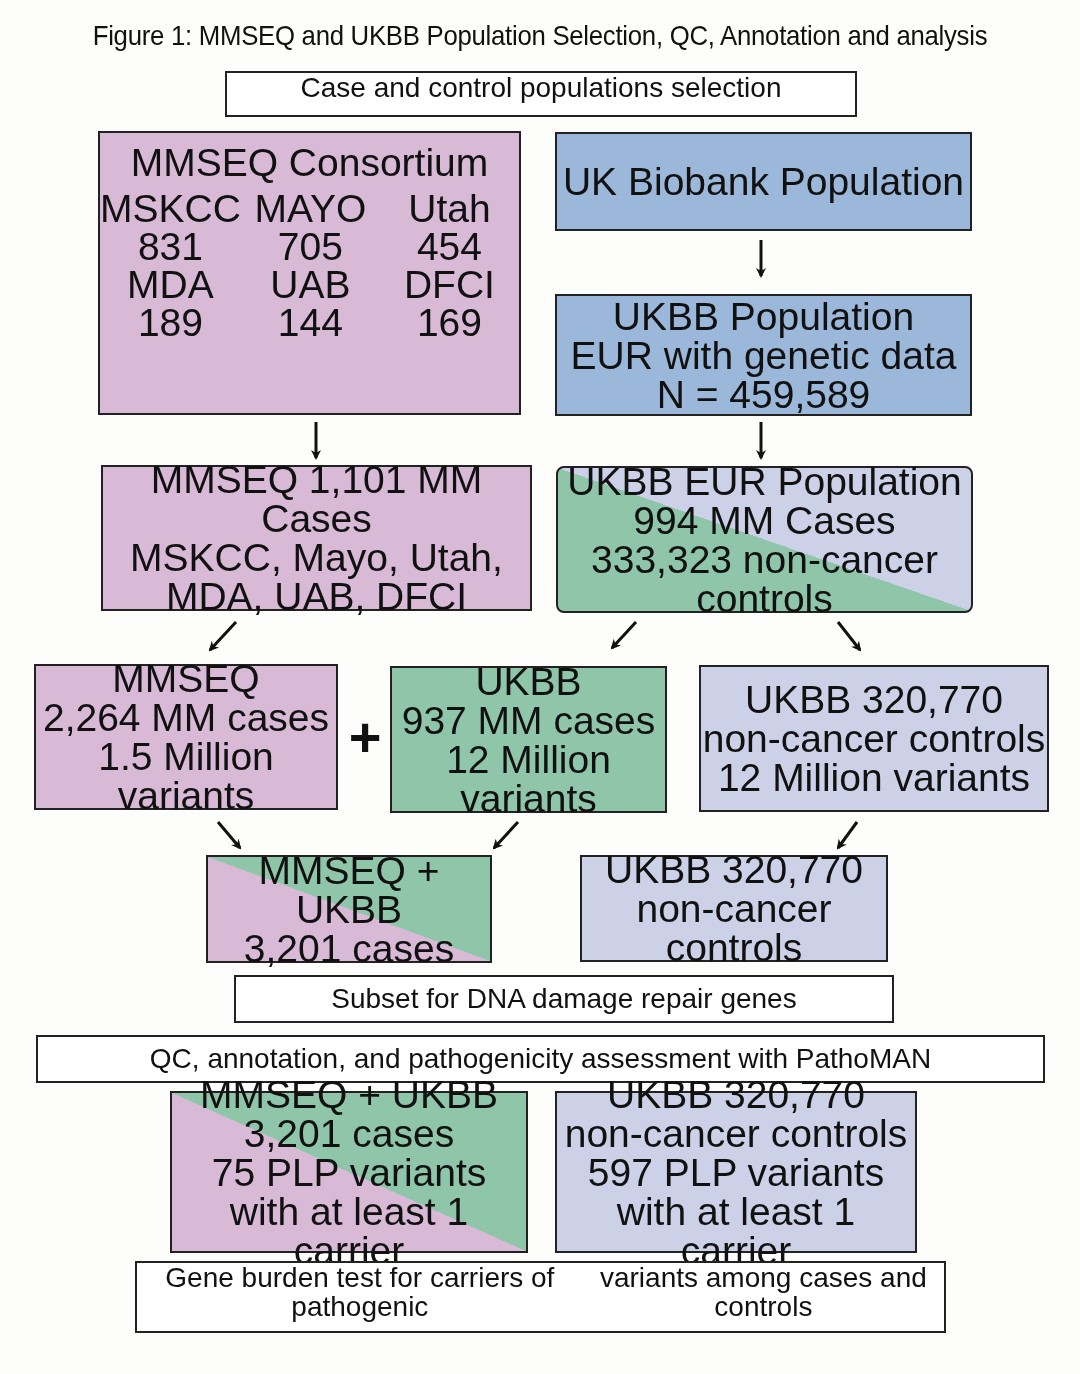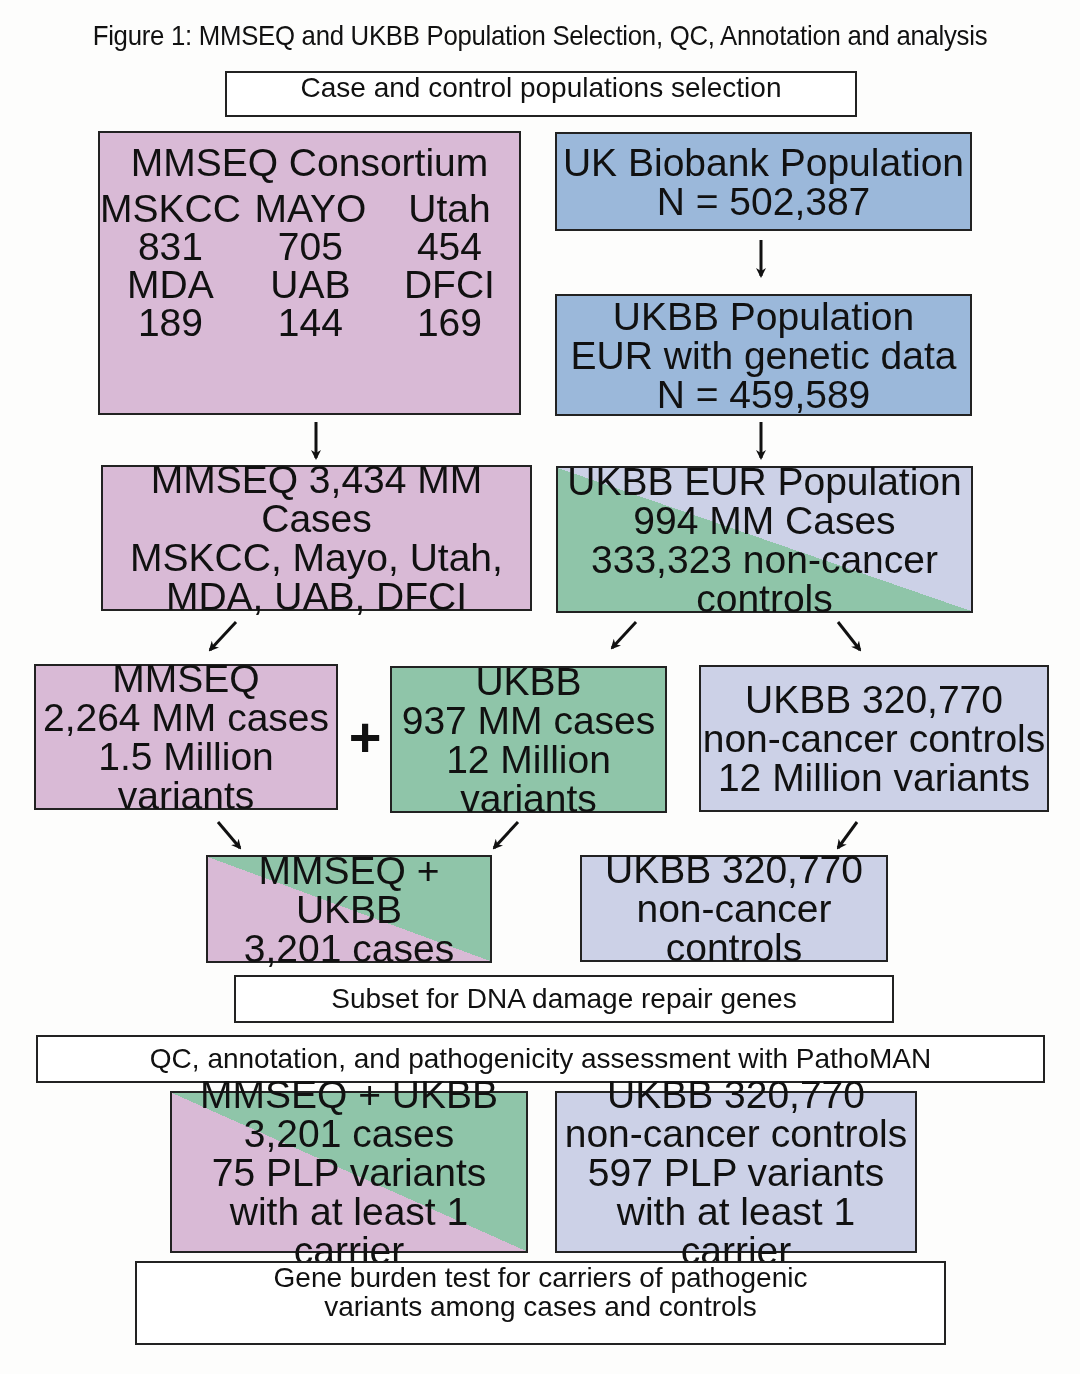--- a/index.html
+++ b/index.html
@@ -5,21 +5,21 @@
   html,body{margin:0;padding:0;background:#fdfdfc;}
   body{width:1080px;height:1374px;position:relative;overflow:hidden;font-family:"Liberation Sans",sans-serif;color:#111;}
   .abs{position:absolute;}
   .title{left:0;top:20px;width:1080px;text-align:center;font-size:28px;letter-spacing:-0.3px;transform:scaleX(0.92);}
   .hdr{border:2px solid #222;background:#fff;text-align:center;box-sizing:border-box;font-size:28px;line-height:1.05;}
   .box{border:2px solid #222;box-sizing:border-box;text-align:center;font-size:39px;line-height:39px;display:flex;flex-direction:column;justify-content:center;align-items:center;}
   .pink{background:#d9bad6;}
   .blue{background:#9bb8da;}
   .green{background:#8fc5a9;}
   .lav{background:#ccd1e7;}
-  .split-gl{background:linear-gradient(to top right,#8fc5a9 50%,#ccd1e7 50%);}
+  .split-gl{background:linear-gradient(to top right,#8fc5a9 50%,#ccd1e7 50%);border-radius:8px;}
   .split-pg{background:linear-gradient(to top right,#d9bad6 50%,#8fc5a9 50%);}
   .grid6{display:grid;grid-template-columns:1fr 1fr 1fr;width:100%;margin-top:8px;}
   .grid6 div{line-height:38px;}
   svg.arrows{position:absolute;left:0;top:0;}
   .plus{font-size:56px;font-weight:bold;}
 </style>
 </head>
 <body>
 
 <div class="abs title">Figure 1: MMSEQ and UKBB Population Selection, QC, Annotation and analysis</div>
@@ -39,31 +39,30 @@
     <div>UAB</div>
     <div>DFCI</div>
     <div>189</div>
     <div>144</div>
     <div>169</div>
   </div>
 </div>
 
 <div class="abs box blue" style="left:555px;top:132px;width:417px;height:99px;">
   <div>UK Biobank Population</div>
-  <div>N = 502,387</div>
 </div>
 
 <div class="abs box blue" style="left:555px;top:294px;width:417px;height:122px;">
   <div>UKBB Population</div>
   <div>EUR with genetic data</div>
   <div>N = 459,589</div>
 </div>
 
 <div class="abs box pink" style="left:101px;top:465px;width:431px;height:146px;">
-  <div>MMSEQ 3,434 MM Cases</div>
+  <div>MMSEQ 1,101 MM Cases</div>
   <div>MSKCC, Mayo, Utah,</div>
   <div>MDA, UAB, DFCI</div>
 </div>
 
 <div class="abs box split-gl" style="left:556px;top:466px;width:417px;height:147px;">
   <div>UKBB EUR Population</div>
   <div>994 MM Cases</div>
   <div>333,323 non-cancer controls</div>
 </div>
 
@@ -108,21 +107,21 @@
   <div>with at least 1 carrier</div>
 </div>
 
 <div class="abs box lav" style="left:555px;top:1091px;width:362px;height:162px;">
   <div>UKBB 320,770</div>
   <div>non-cancer controls</div>
   <div>597 PLP variants</div>
   <div>with at least 1 carrier</div>
 </div>
 
-<div class="abs hdr" style="left:135px;top:1261px;width:811px;height:84px;display:flex;flex-direction:column;">
+<div class="abs hdr" style="left:135px;top:1261px;width:811px;height:72px;display:flex;">
   <div>Gene burden test for carriers of pathogenic</div>
   <div>variants among cases and controls</div>
 </div>
 
 <svg class="arrows" width="1080" height="1374">
   <defs>
     <marker id="ah" markerWidth="10" markerHeight="10" refX="8" refY="5" orient="auto" markerUnits="userSpaceOnUse">
       <path d="M0,0 L10,5 L0,10 L3,5 z" fill="#111"></path>
     </marker>
   </defs>

